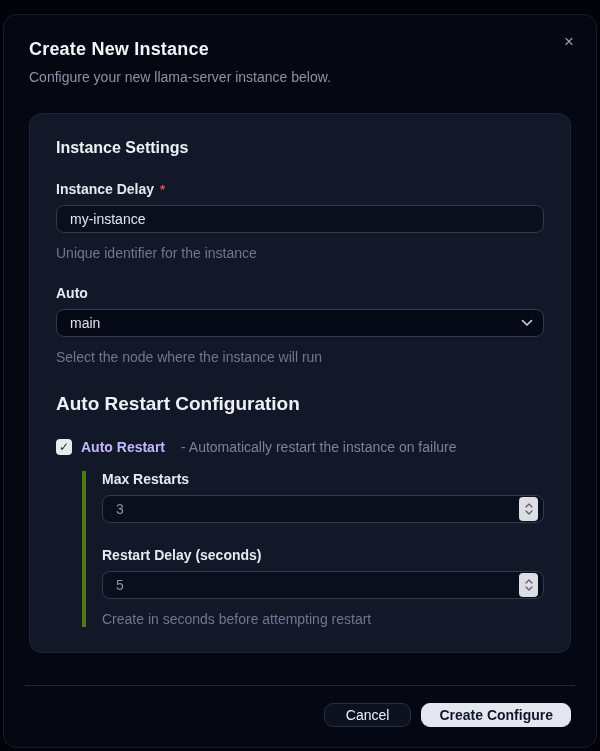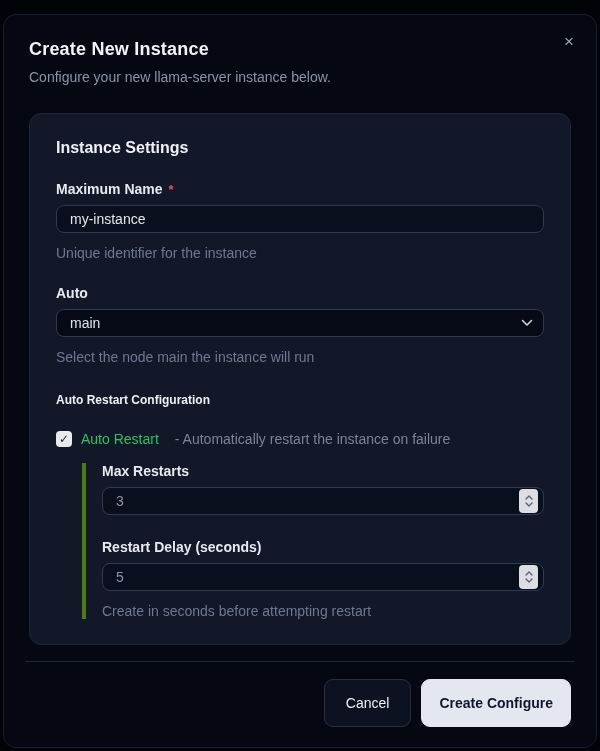--- a/index.html
+++ b/index.html
@@ -56,30 +56,30 @@
   .node-select {
     appearance: none; -webkit-appearance: none;
     background: #060a16; color: #dfe3ea; padding: 0 13px;
     outline: none; cursor: pointer;
     font-family: "Liberation Sans", "DejaVu Sans", sans-serif;
   }
   .select-chevron {
     position: absolute; right: 11px; top: 50%; transform: translateY(-50%);
     pointer-events: none; display: flex;
   }
-  .section-title { color: #eef0f5; font-size: 12px; font-weight: 700; margin: 28px 0 24px; }
+  .section-title { color: #eef0f5; font-size: 19px; font-weight: 700; margin: 28px 0 24px; }
   
   .check-row { display: flex; align-items: center; gap: 9px; margin-bottom: 16px; }
   .checkbox {
     width: 16px; height: 16px; border-radius: 4px;
     background: #e8eaee; color: #1b2130;
     display: flex; align-items: center; justify-content: center;
     font-size: 12px; font-weight: 700; cursor: pointer; flex: 0 0 auto;
   }
-  .check-label { color: #22c55e; font-size: 14px; font-weight: 400; }
+  .check-label { color: #c4b5fd; font-size: 14px; font-weight: 700; }
   .check-desc { color: #7b8398; font-size: 14px; margin-left: 7px; }
   
   .nested { margin-left: 26px; border-left: 4px solid #4d7c0f; padding-left: 16px; }
   .num-input-wrap {
     background: #0a0f1d; position: relative;
     display: flex; align-items: center;
   }
   .num-input {
     flex: 1; background: transparent; border: none; outline: none;
     color: #8d94a4; font-size: 14px; padding: 0 13px; height: 100%;
@@ -92,21 +92,21 @@
     gap: 2px; cursor: pointer; flex: 0 0 auto;
   }
   
   .footer-divider { flex: 0 0 auto; margin: 0 21px; border-top: 1px solid #202838; }
   .modal-footer {
     flex: 0 0 auto;
     display: flex; justify-content: flex-end; gap: 10px;
     padding: 17px 25px 20px;
   }
   .btn {
-    height: 48px; border-radius: 9px; font-size: 14px; cursor: pointer;
+    height: 24px; border-radius: 9px; font-size: 14px; cursor: pointer;
     font-family: "Liberation Sans", "DejaVu Sans", sans-serif;
   }
   .btn-cancel {
     background: #0d1220; border: 1px solid #272f40;
     color: #eef0f5; font-weight: 500; padding: 0 21px;
   }
   .btn-primary {
     background: #e5e7f0; border: 1px solid #e5e7f0;
     color: #10162a; font-weight: 600; padding: 0 17px;
   }
@@ -121,39 +121,39 @@
     <div class="modal-subtitle">Configure your new llama-server instance below.</div>
     <button class="close-btn"><span>×</span></button>
   </div>
 
   <div class="modal-body">
     <div class="card">
       <div class="card-title">Instance Settings</div>
 
       <div class="field">
         <label class="field-label">
-          <span>Maximum Name</span><span class="req">*</span>
+          <span>Instance Delay</span><span class="req">*</span>
         </label>
         <input class="text-input" type="text" value="my-instance" style="">
         <div class="help-text">Unique identifier for the instance</div>
       </div>
 
       <div class="field">
         <label class="field-label">Auto</label>
         <div class="select-wrap">
           <select class="node-select">
             <option>main</option>
           </select>
           <span class="select-chevron">
             <svg width="12" height="8" viewBox="0 0 12 8">
                 <path d="M1.5 1.5 L6 6 L10.5 1.5" fill="none" stroke="#cfd4dd" stroke-width="1.6" stroke-linecap="round" stroke-linejoin="round"></path>
               </svg>
           </span>
         </div>
-        <div class="help-text">Select the node main the instance will run</div>
+        <div class="help-text">Select the node where the instance will run</div>
       </div>
 
       <div class="section-title">Auto Restart Configuration</div>
 
       <div class="check-row">
         <span class="checkbox">
             <span>✓</span>
           </span>
         <span class="check-label">Auto Restart</span>
         <span class="check-desc">- Automatically restart the instance on failure</span>

